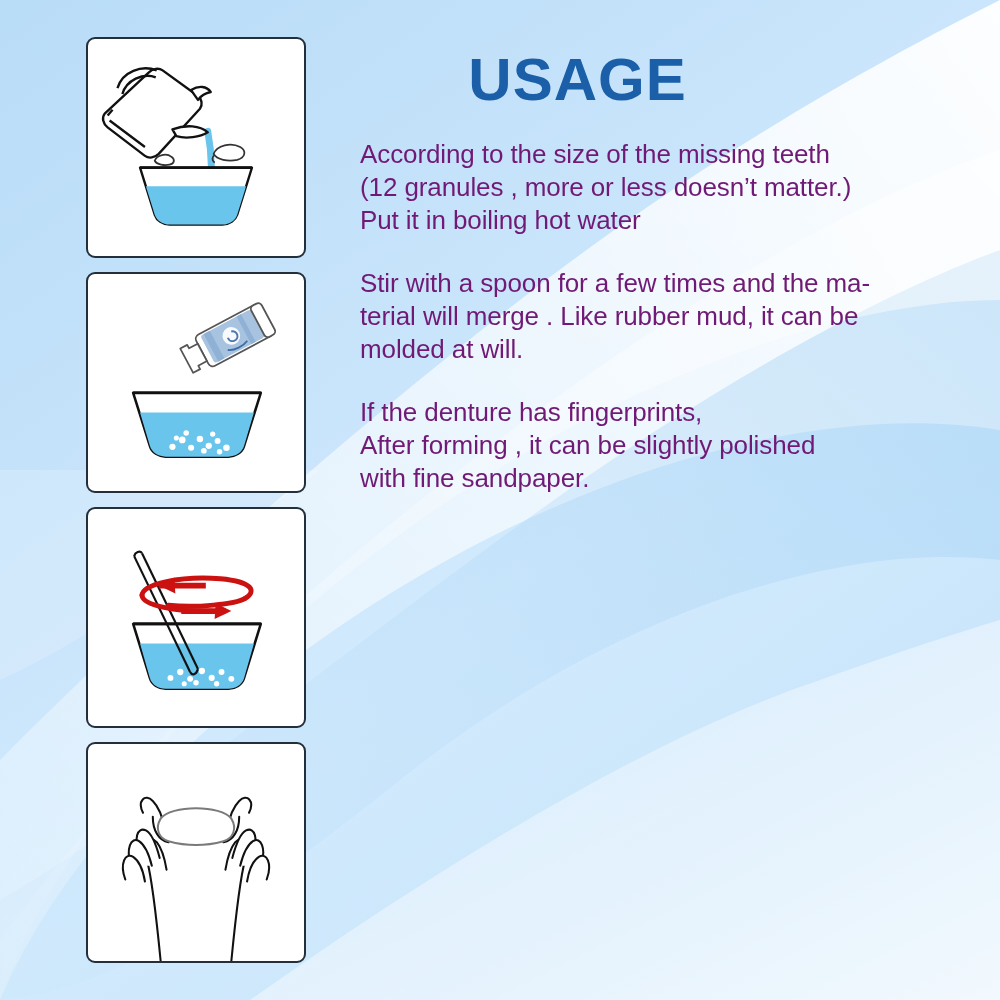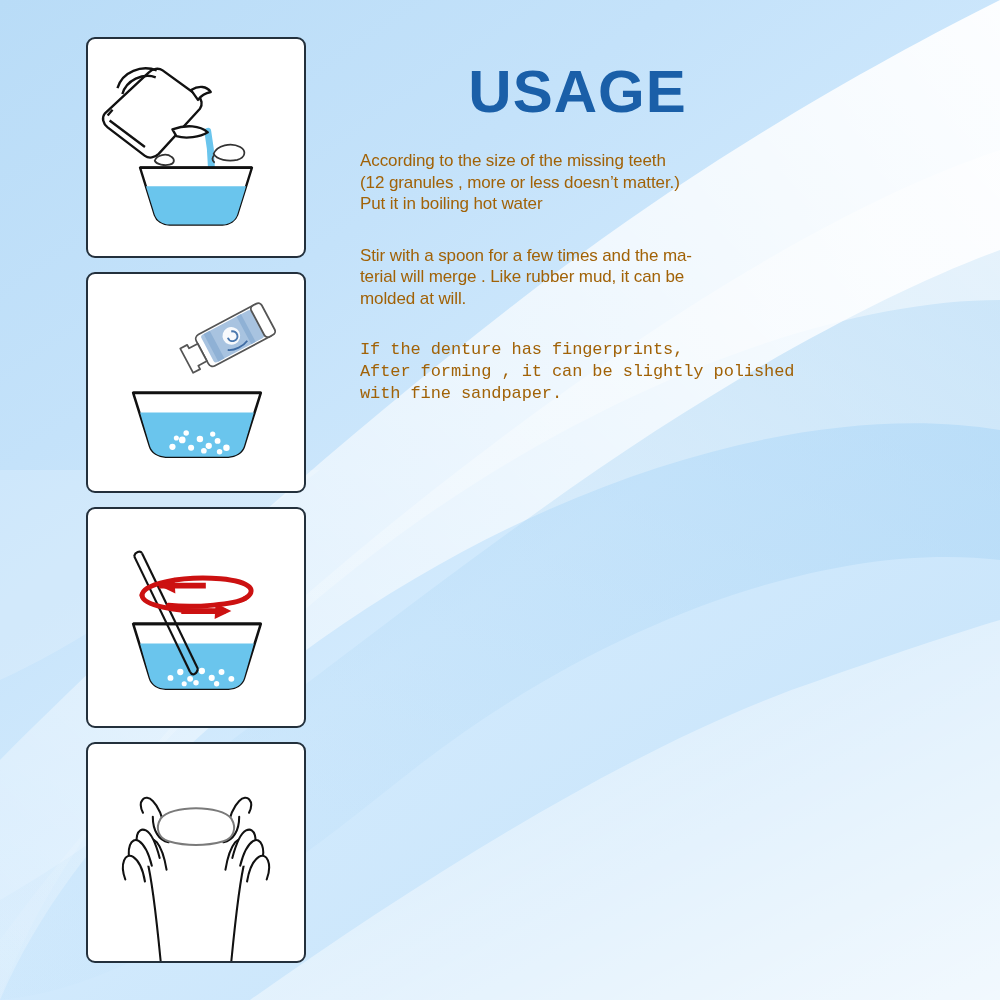--- a/index.html
+++ b/index.html
@@ -50,42 +50,42 @@
     margin-bottom: 14px;
     overflow: hidden;
   }
   .panel:last-child { margin-bottom: 0; }
   .panel svg { display: block; width: 100%; height: 100%; }
 
   
   .content {
     position: absolute;
     left: 360px;
-    top: 62px;
+    top: 50px;
     width: 600px;
   }
   .title {
     font-size: 60px;
     font-weight: bold;
     color: #1a5fa8;
     letter-spacing: 1px;
     text-align: center;
     margin: 0 0 28px 0;
     padding-right: 165px;
     line-height: 1;
   }
   .para {
-    color: #a16207;
-    font-size: 17px;
+    color: #701a75;
+    font-size: 26px;
     line-height: 1.27;
     margin: 0 0 30px 0;
     white-space: pre-line;
     letter-spacing: -0.1px;
   }
-  .para:last-child { margin-bottom: 0; font-family: Liberation Mono, monospace; }
+  .para:last-child { margin-bottom: 0; }
 </style>
 </head>
 <body>
 
 <div id="page">
 
   <div class="bg-base"></div>
   <svg class="bg-waves" viewBox="0 0 1000 1000" preserveAspectRatio="none">
     <defs>
       <linearGradient id="wv1" x1="1" y1="0" x2="0" y2="1">

